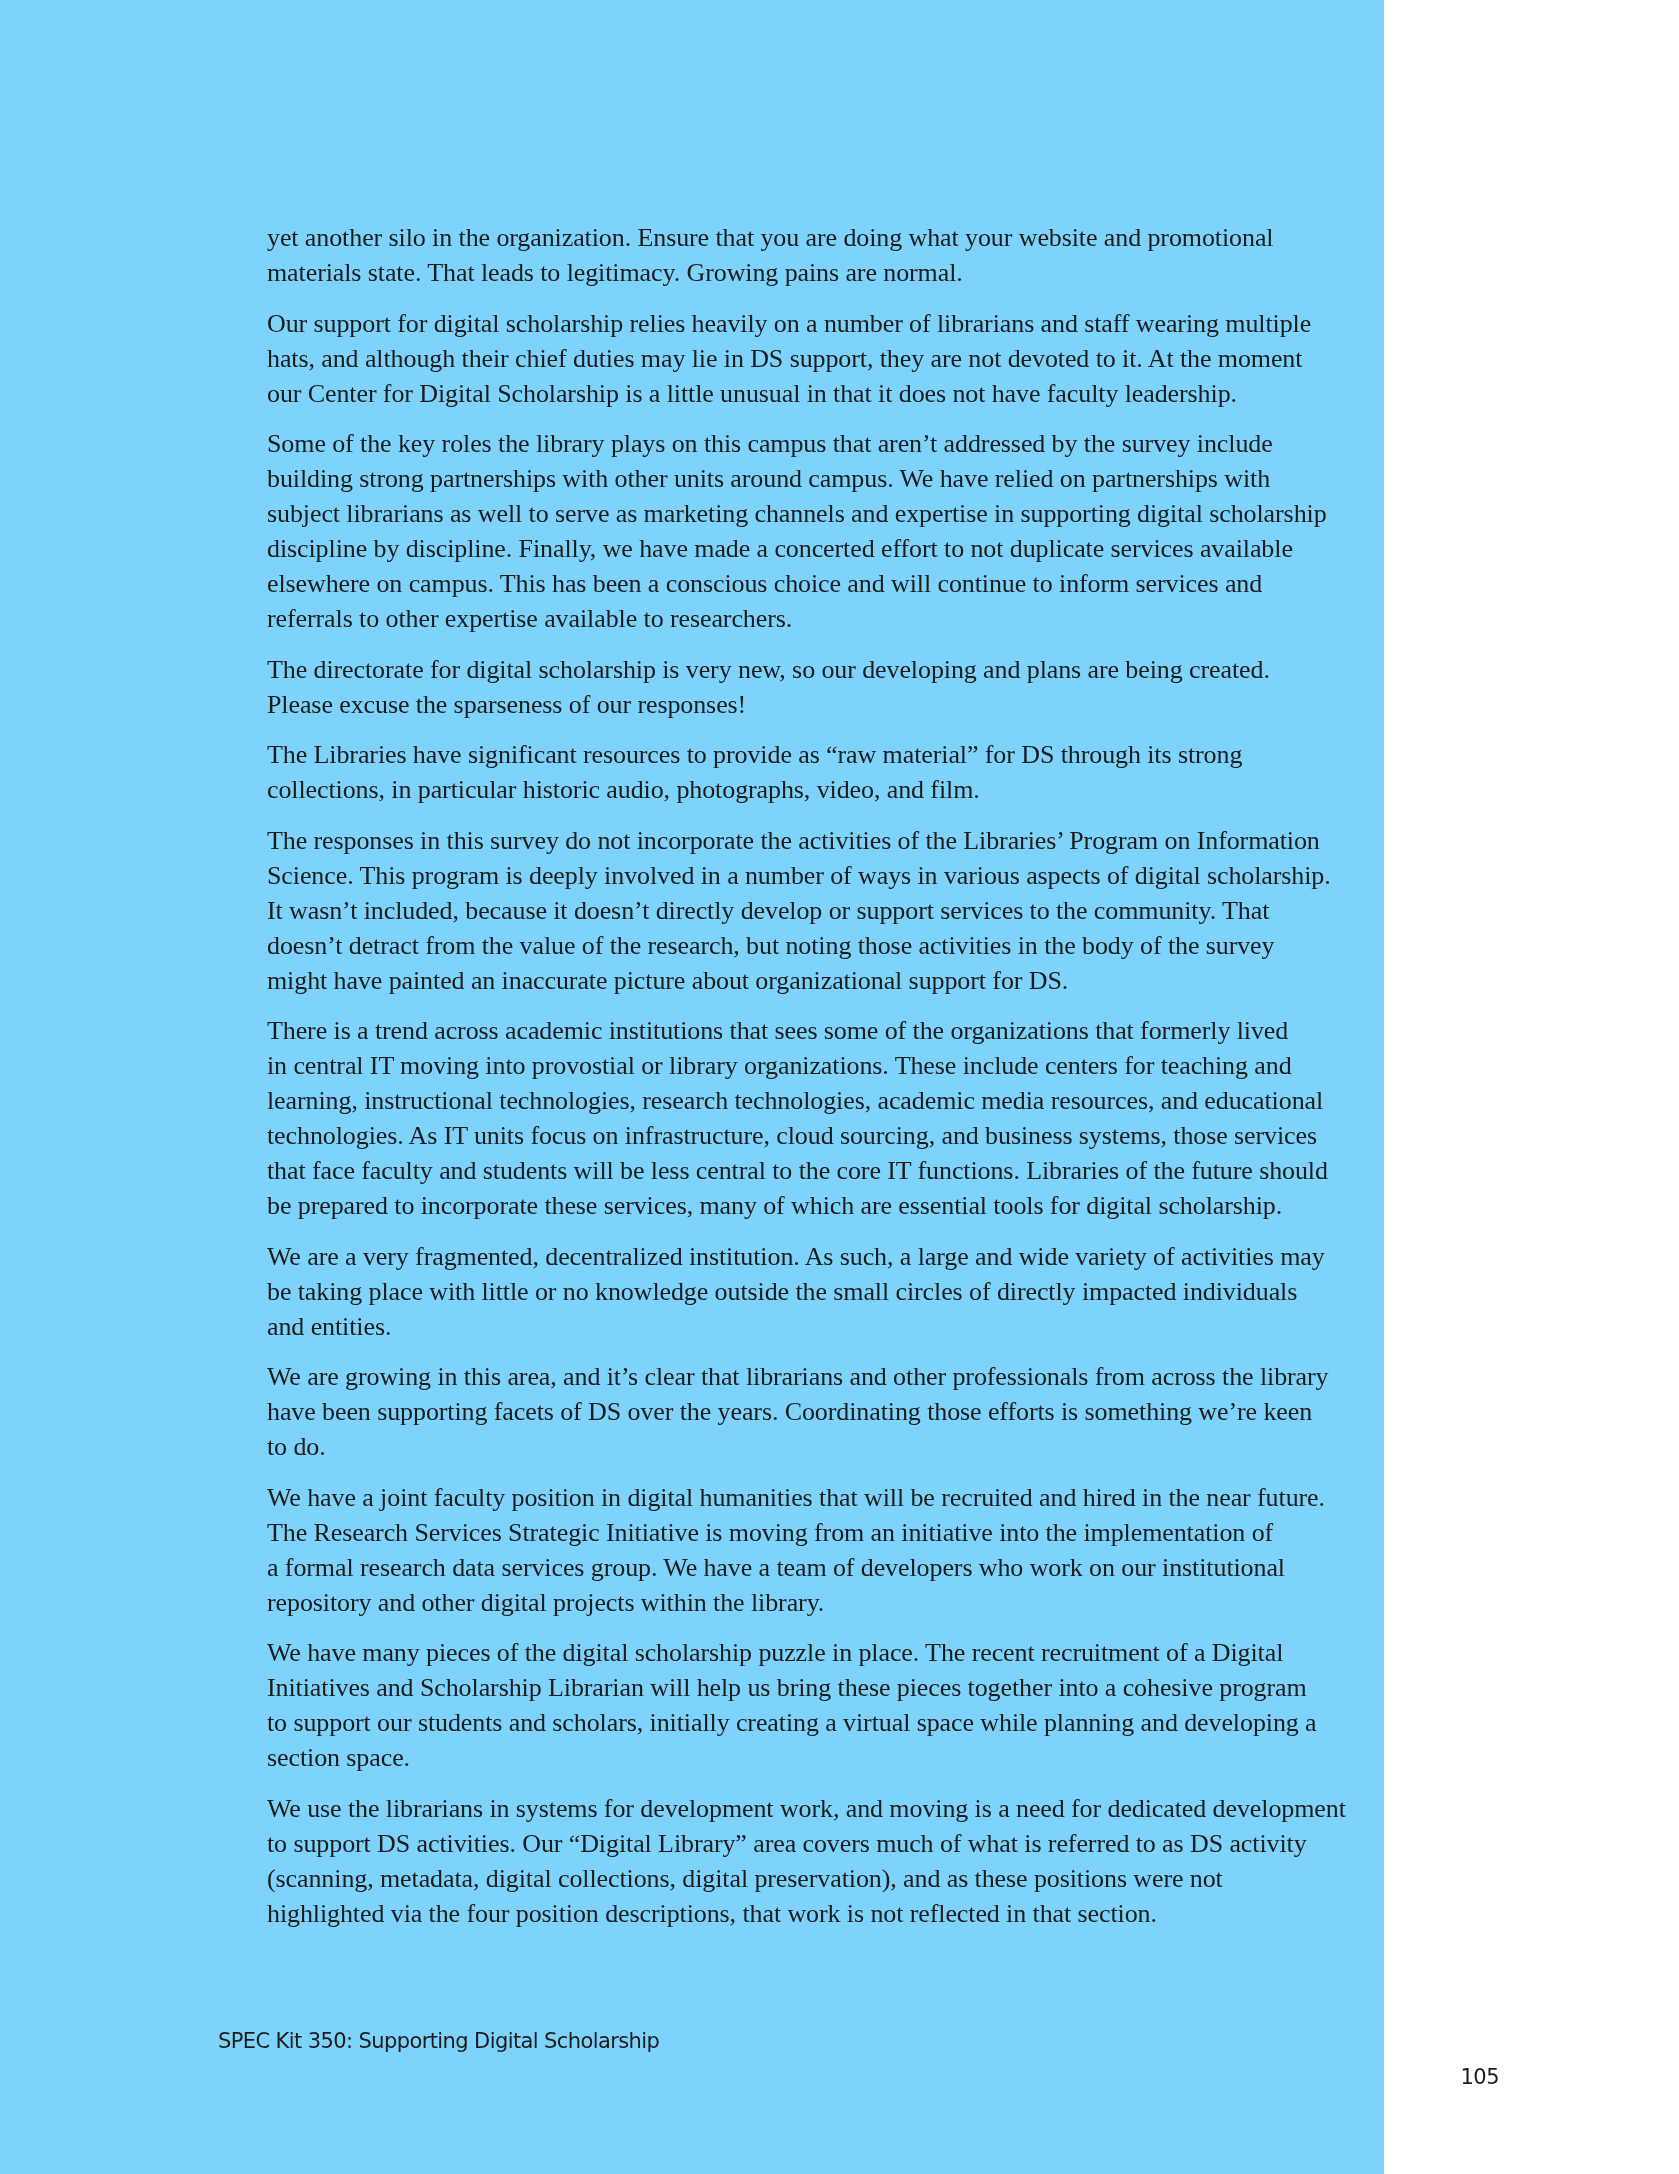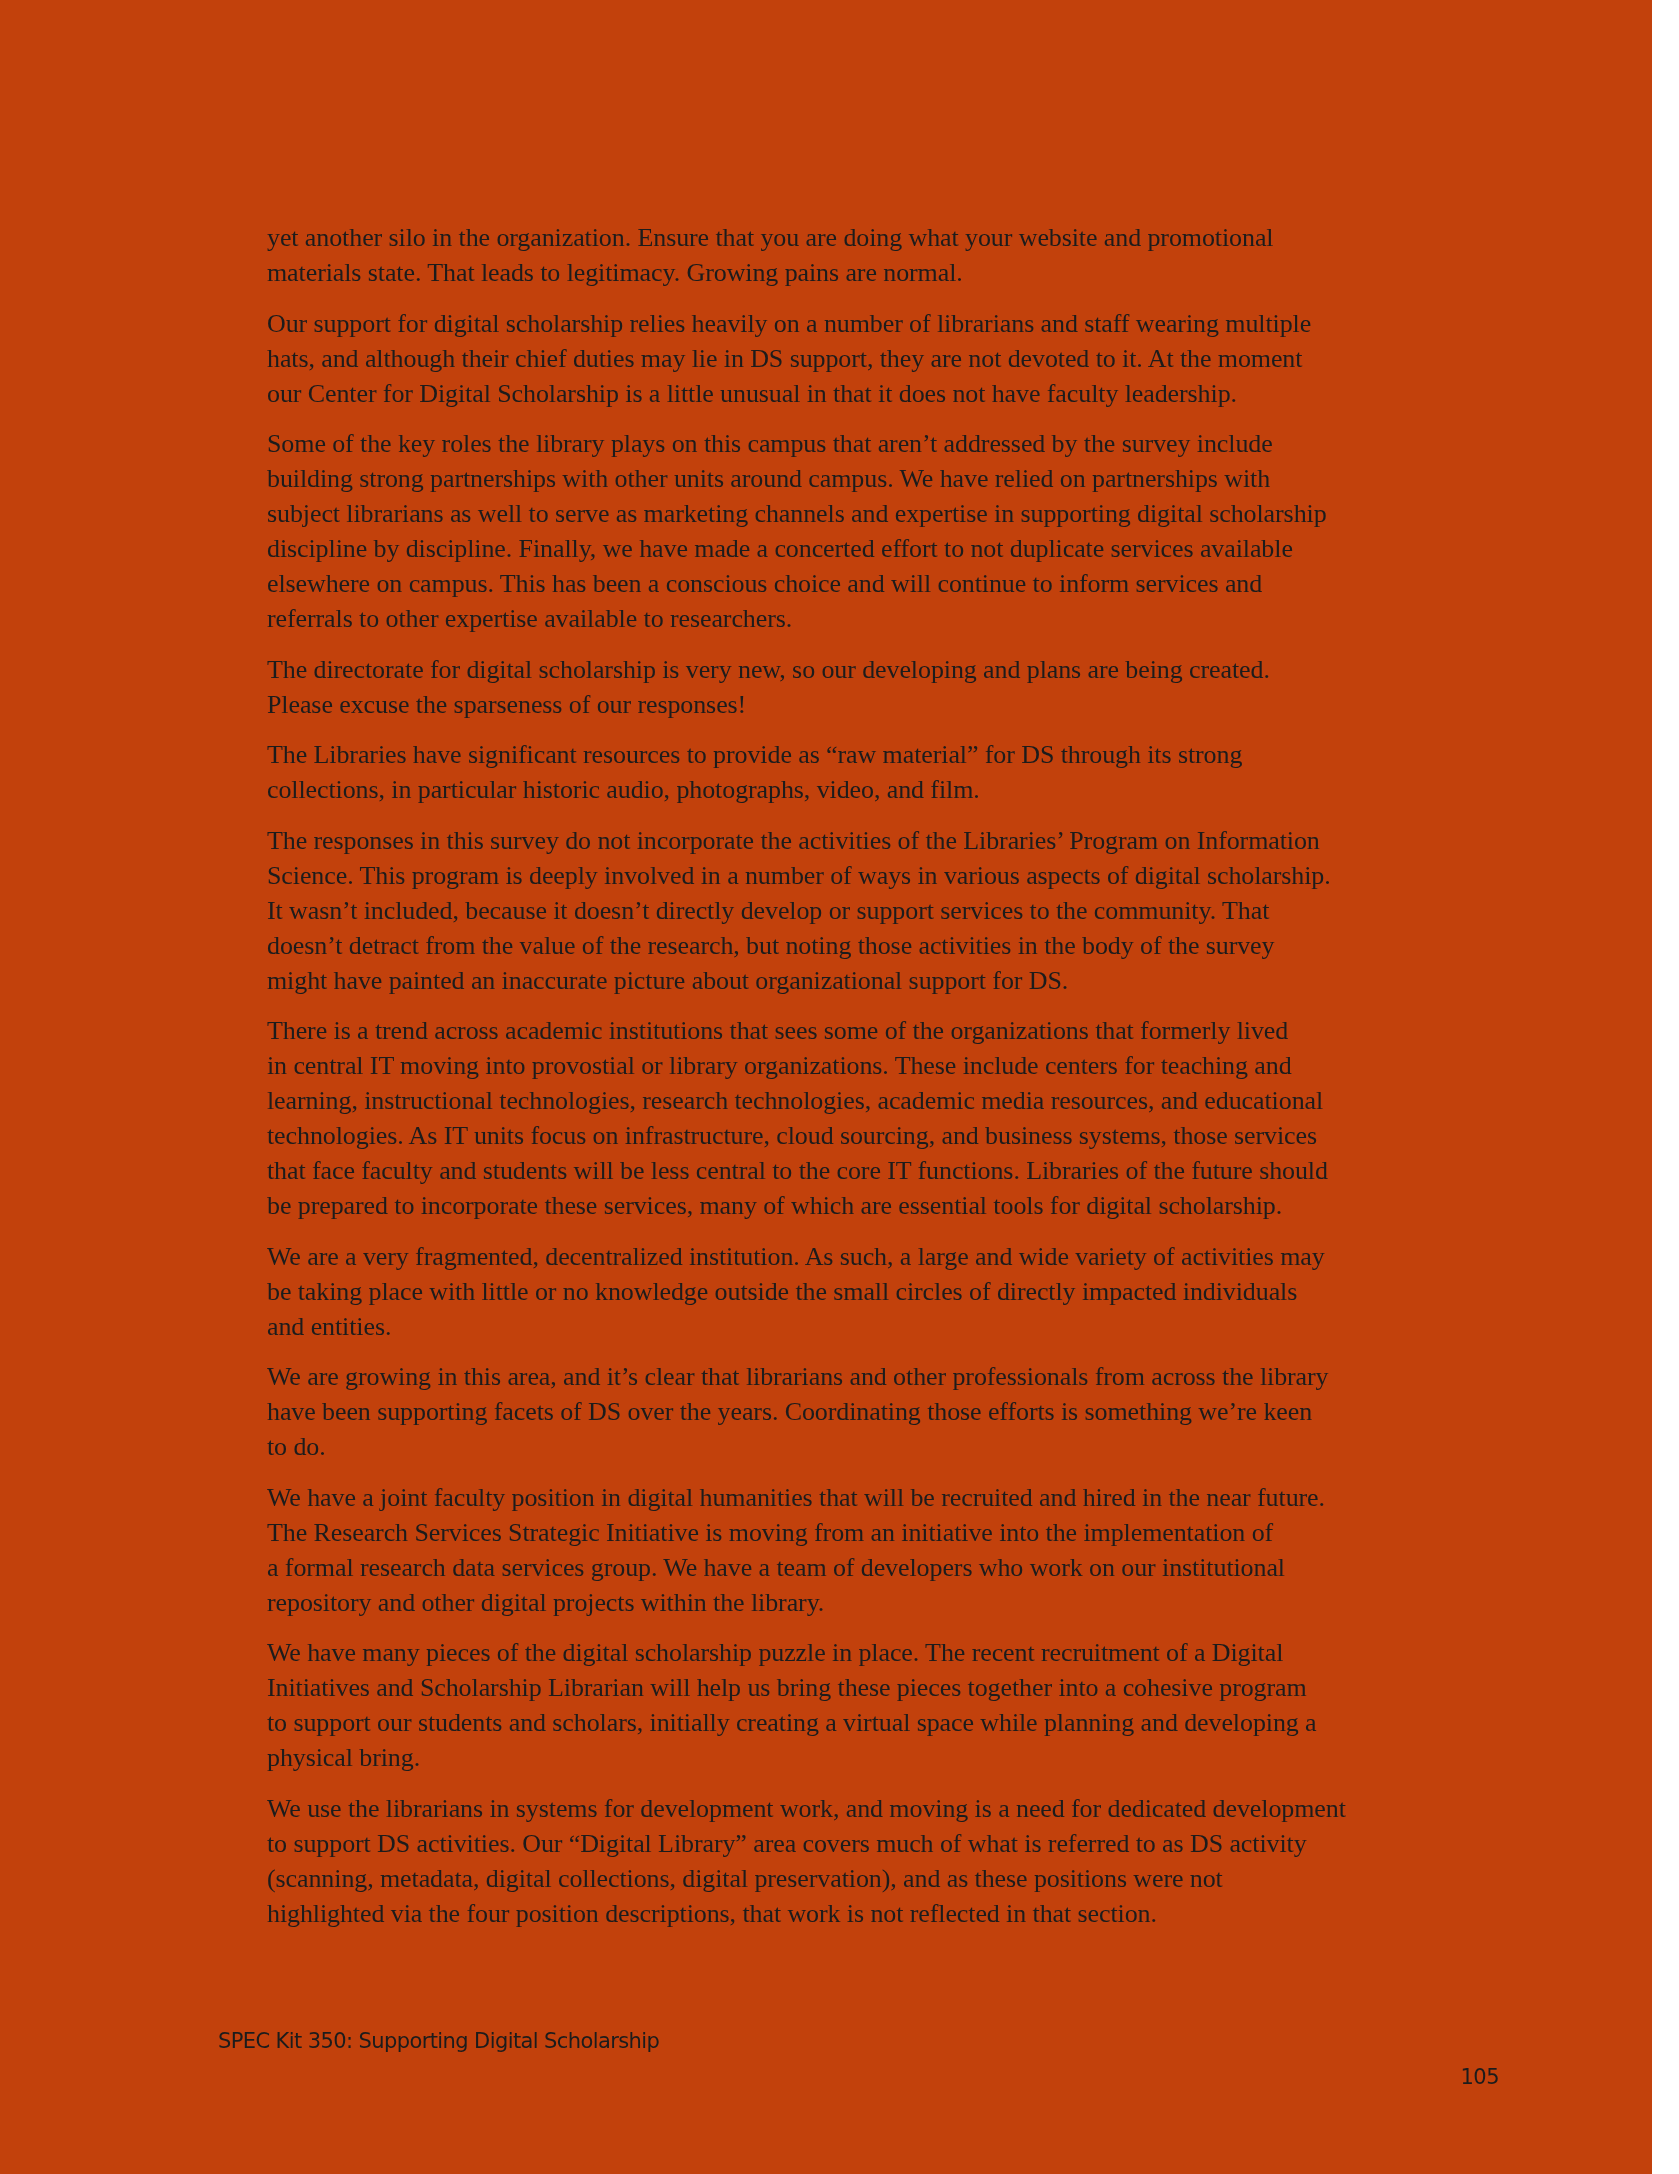--- a/index.html
+++ b/index.html
@@ -10,23 +10,23 @@
     body {
       width: 1680px;
       height: 2174px;
       position: relative;
       overflow: hidden;
       color: #1c1c1c;
     }
     .page {
       position: absolute;
       left: 0; top: 0;
-      width: 1652px;
+      width: 1384px;
       height: 2174px;
-      background: #c2410c;
+      background: #7dd3fc;
     }
     .body-text {
       position: absolute;
       left: 267px;
       top: 220px;
       width: 1215px;
       font-family: "Liberation Serif", "DejaVu Serif", serif;
       font-size: 26px;
       line-height: 35px;
       letter-spacing: -0.1px;
@@ -138,21 +138,21 @@
       <span class="line">We have a joint faculty position in digital humanities that will be recruited and hired in the near future.</span>
       <span class="line">The Research Services Strategic Initiative is moving from an initiative into the implementation of</span>
       <span class="line">a formal research data services group. We have a team of developers who work on our institutional</span>
       <span class="line">repository and other digital projects within the library.</span>
     </p>
 
     <p class="para">
       <span class="line">We have many pieces of the digital scholarship puzzle in place. The recent recruitment of a Digital</span>
       <span class="line">Initiatives and Scholarship Librarian will help us bring these pieces together into a cohesive program</span>
       <span class="line">to support our students and scholars, initially creating a virtual space while planning and developing a</span>
-      <span class="line">physical bring.</span>
+      <span class="line">section space.</span>
     </p>
 
     <p class="para">
       <span class="line">We use the librarians in systems for development work, and moving is a need for dedicated development</span>
       <span class="line">to support DS activities. Our “Digital Library” area covers much of what is referred to as DS activity</span>
       <span class="line">(scanning, metadata, digital collections, digital preservation), and as these positions were not</span>
       <span class="line">highlighted via the four position descriptions, that work is not reflected in that section.</span>
     </p>
 
   </div>

